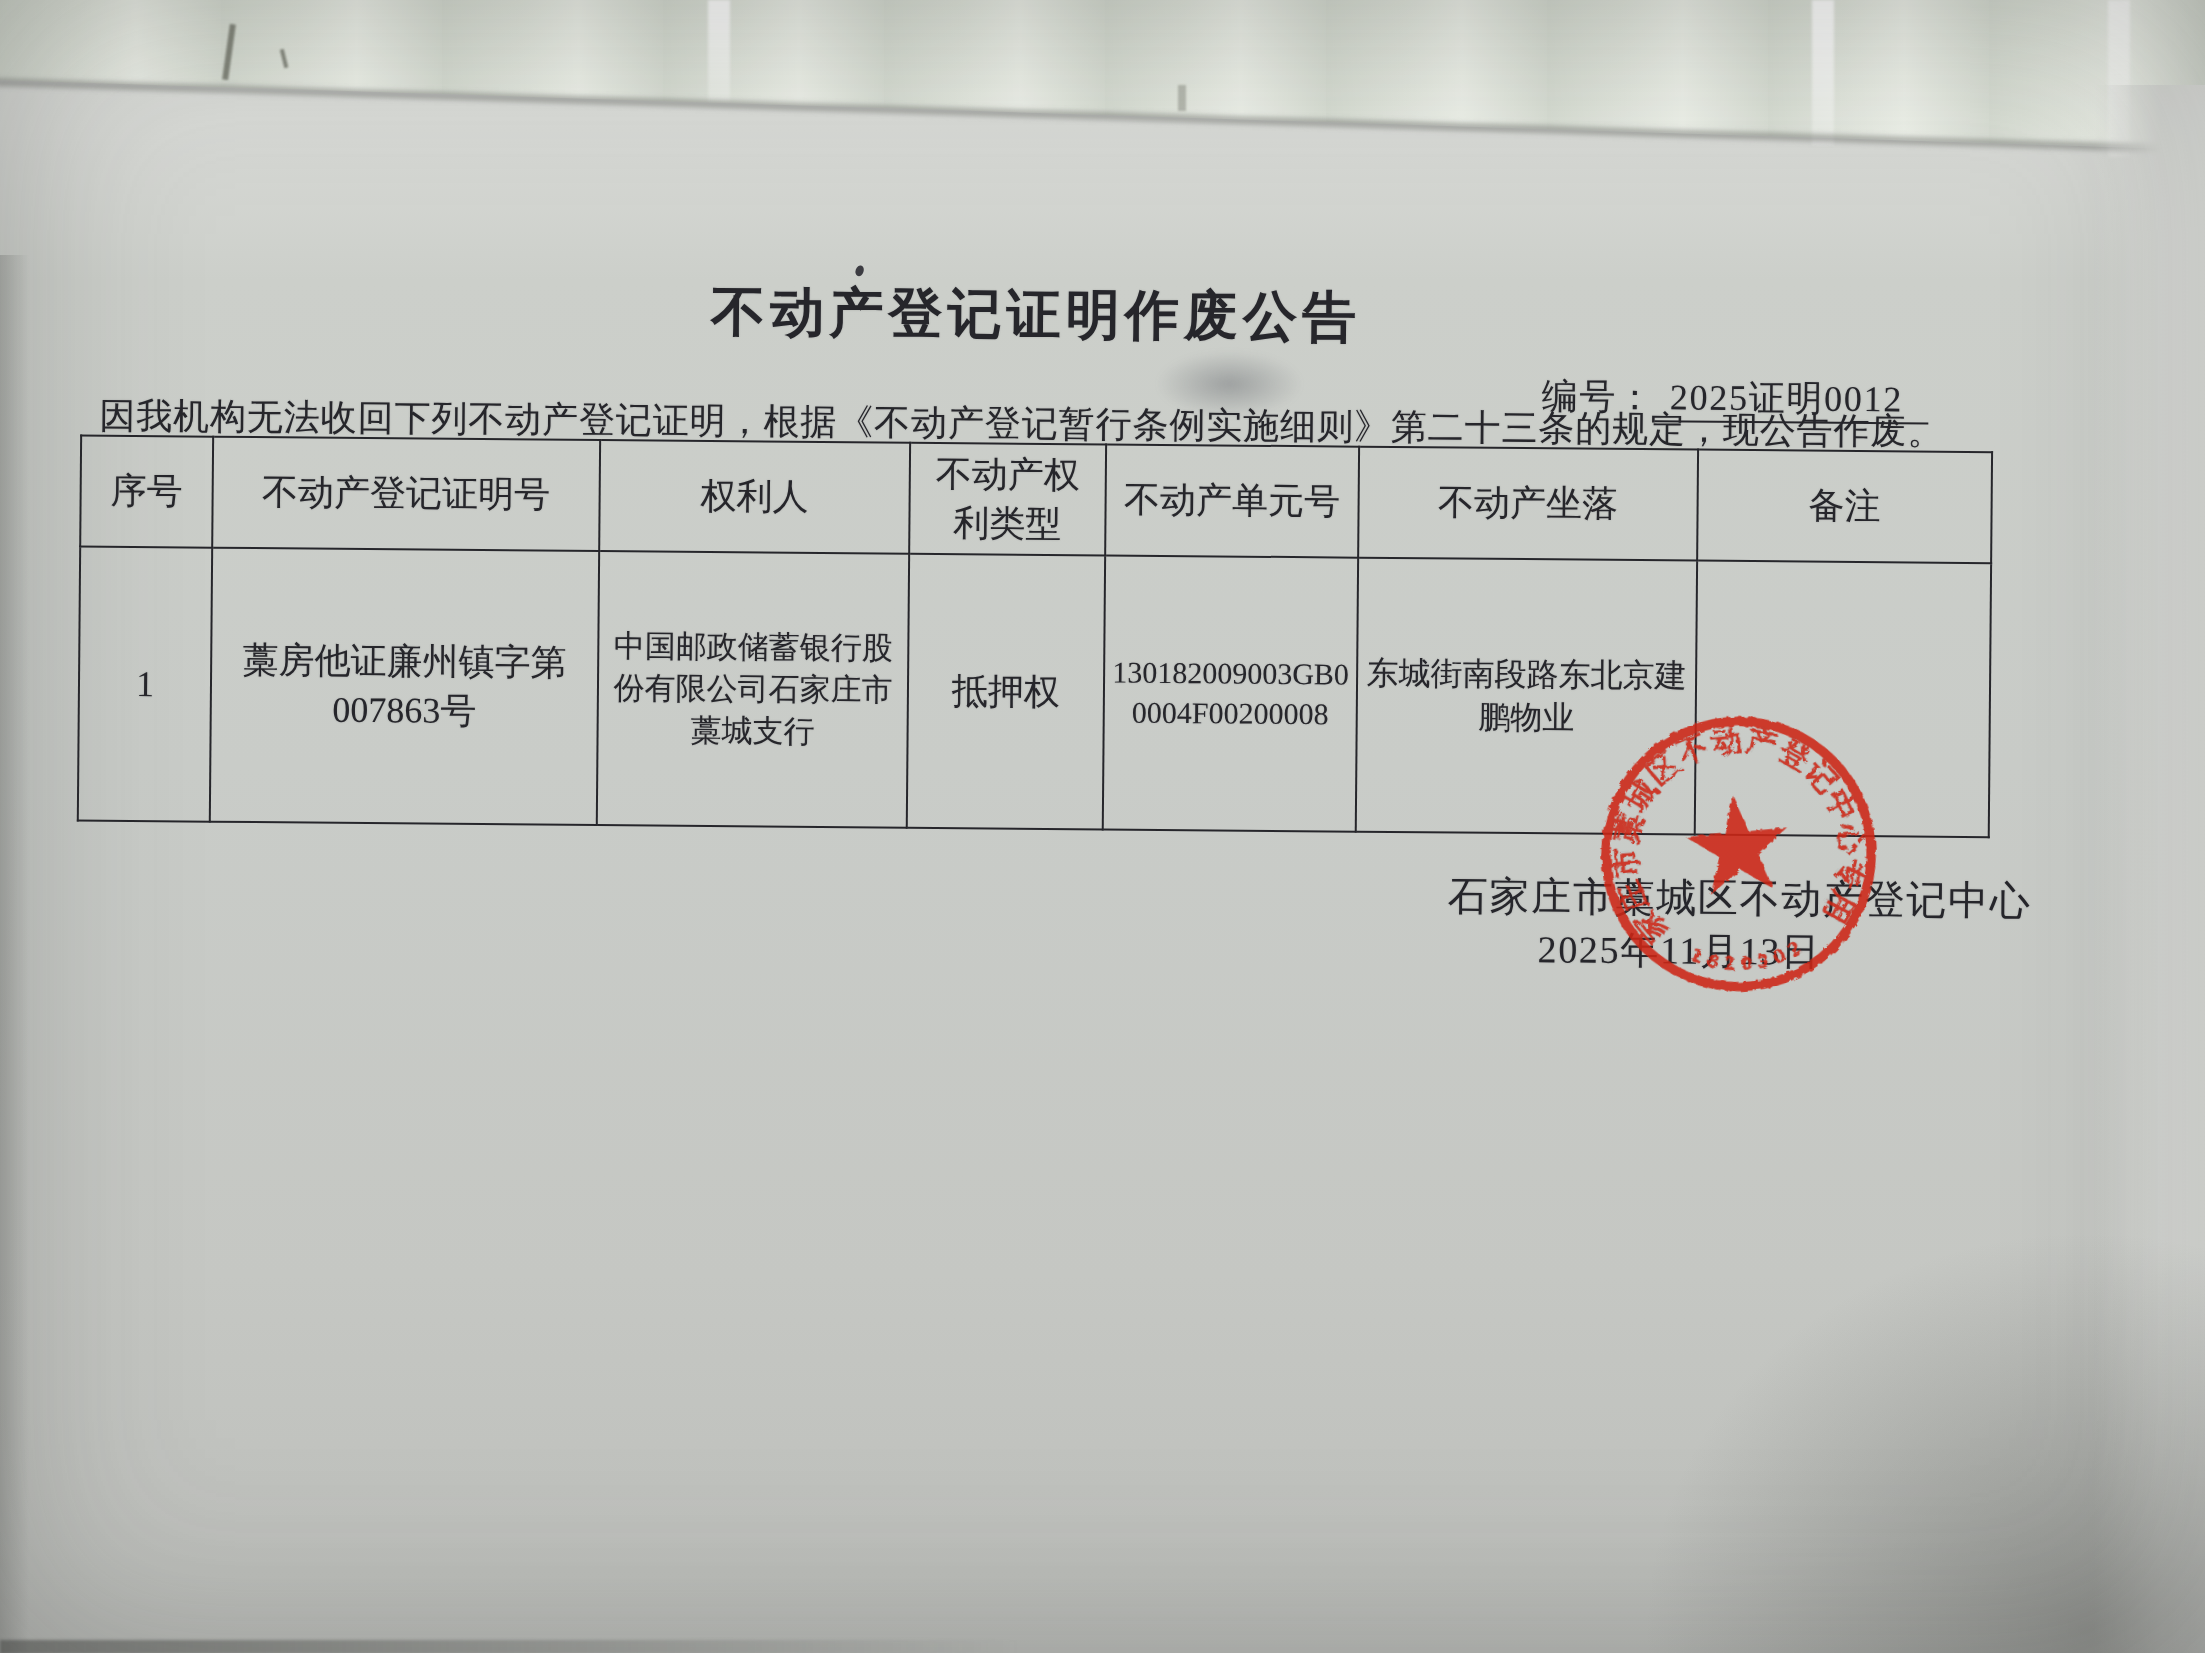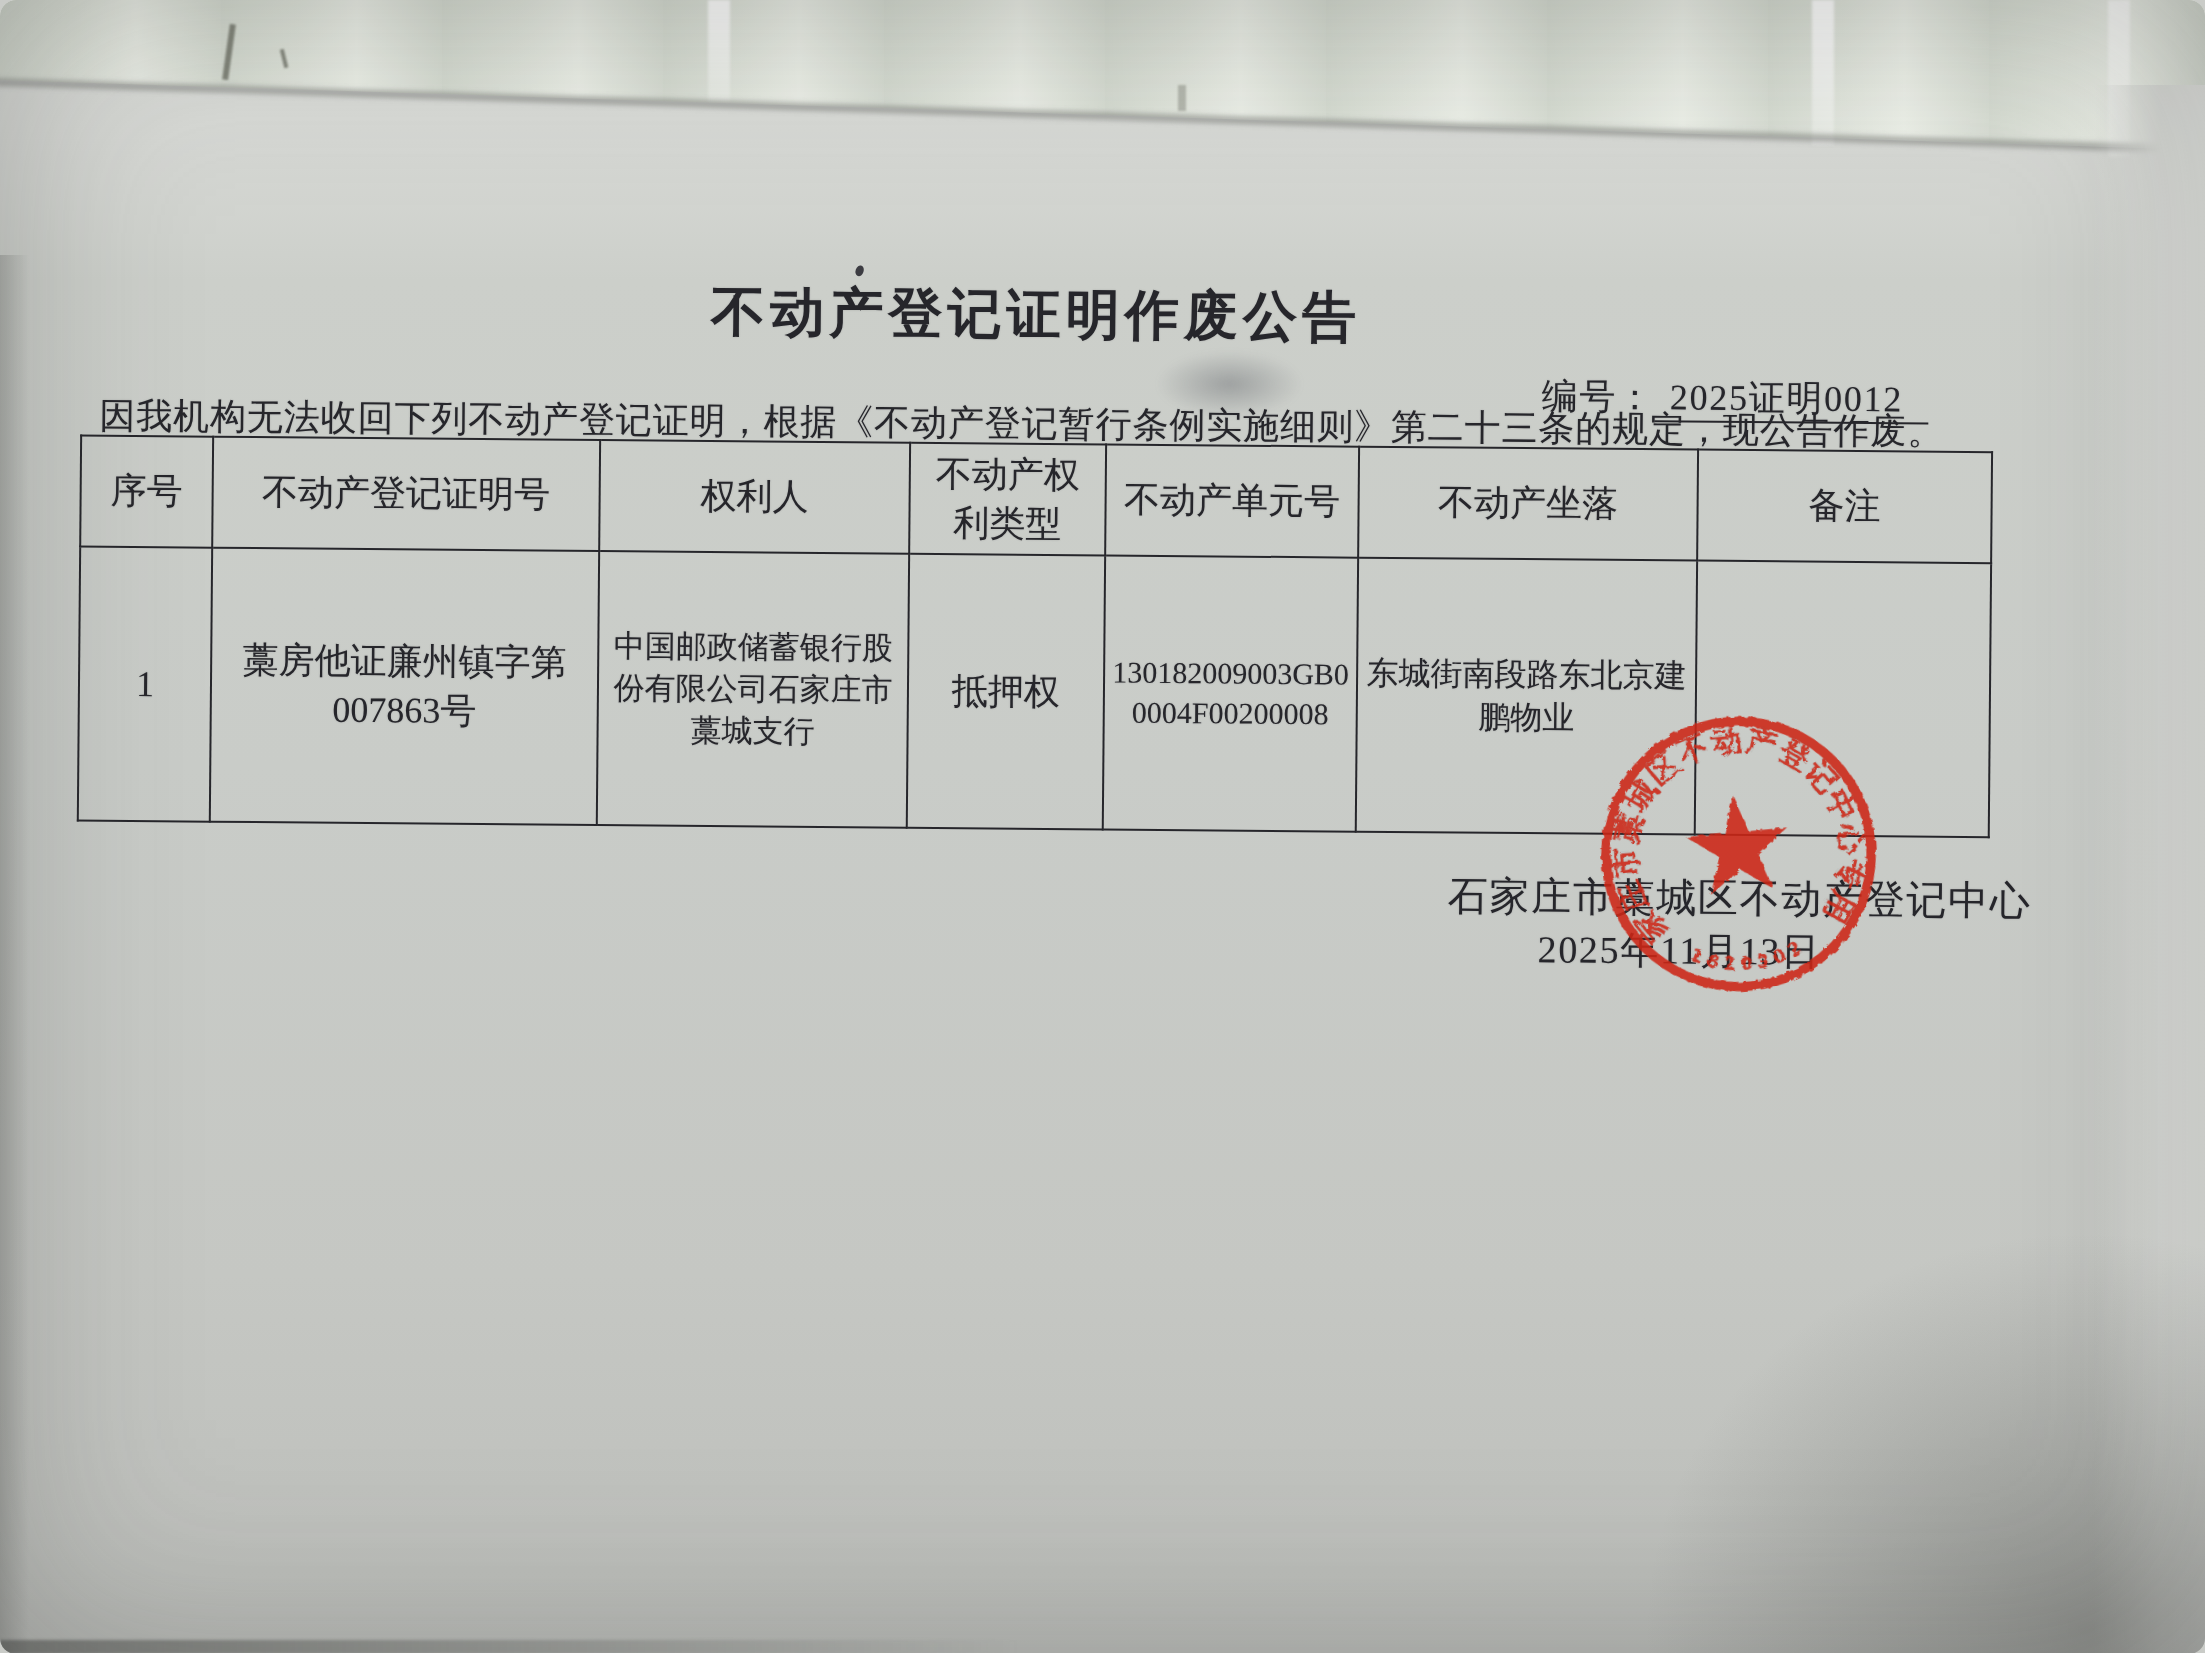--- a/index.html
+++ b/index.html
@@ -1,21 +1,21 @@
 <!DOCTYPE html>
 <html style="font-size:13.6px"><head>
 <meta charset="utf-8">
 <style>
   html,body{margin:0;padding:0;}
   body{width:2205px;height:1654px;overflow:hidden;background:#caccc8;
        font-family:"Liberation Serif","DejaVu Serif",serif;}
 
   .photo{position:relative;width:2205px;height:1654px;overflow:hidden;
          background:linear-gradient(to bottom,#e3e5e1 0px,#d6d8d4 153px,#cccfca 281px,
-                    #c9ccc8 766px,#c5c7c3 1276px,#bcbeba 1654px);border-radius:16px;}
+                    #c9ccc8 766px,#c5c7c3 1276px,#bcbeba 1654px);}
 
   
   .curtain{position:absolute;top:0;left:0;width:2205px;height:162px;
     background:
       repeating-linear-gradient(90deg,
         rgba(205,212,201,.55) 0px, rgba(233,238,229,.15) 77px,
         rgba(246,249,242,.55) 136px, rgba(205,212,201,.45) 221px),
       linear-gradient(to bottom,#dde2d8,#e4e8e0);
     clip-path:polygon(0 0,2205px 0,2205px 150px,0 80px);}
   .curtain-highlight{position:absolute;top:0;width:22px;height:149px;

